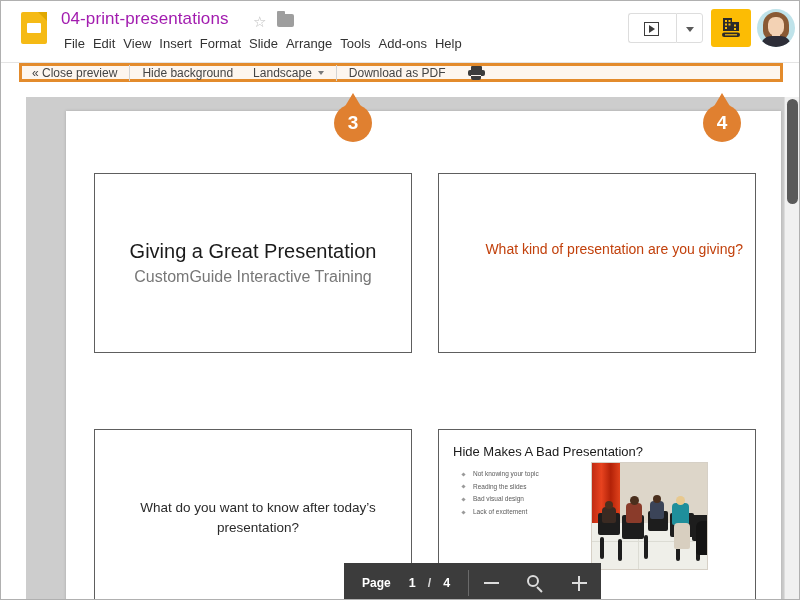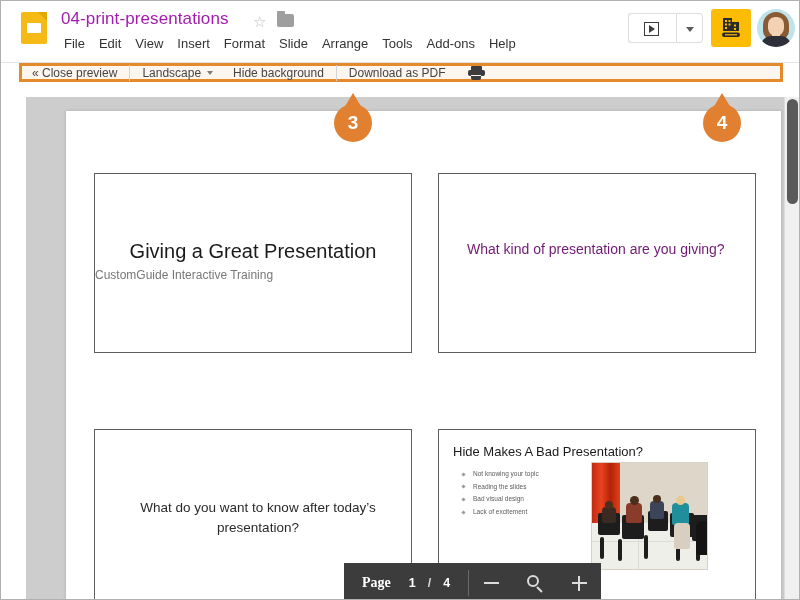--- a/index.html
+++ b/index.html
@@ -55,21 +55,21 @@
     width: 17px; height: 13px;
     background: #9e9e9e; border-radius: 1px 2px 2px 2px;
   }
   .folder-icon::before {
     content: ""; position: absolute; left: 0; top: -3px;
     width: 8px; height: 4px; background: #9e9e9e;
     border-radius: 1px 1px 0 0;
   }
   .menubar {
     position: absolute; left: 60px; top: 34px;
-    display: flex; gap: 8px;
+    display: flex; gap: 2px;
   }
   .menubar .mi {
     font-size: 13px; color: #333; padding: 1px 3px;
     white-space: nowrap; cursor: default;
   }
 
   .present-btn {
     position: absolute; right: 125px; top: 12px;
     width: 48px; height: 30px;
     border: 1px solid #ddd; border-right: none;
@@ -221,25 +221,25 @@
   .slide.s2 { left: 372px; top: 62px;  width: 318px; height: 180px; }
   .slide.s3 { left: 28px;  top: 318px; width: 318px; height: 180px; }
   .slide.s4 { left: 372px; top: 318px; width: 318px; height: 180px; }
 
   .sl-title-main {
     position: absolute; left: 0; right: 0; top: 66px;
     text-align: center; font-size: 20px; color: #1b1b1b;
   }
   .sl-sub-main {
     position: absolute; left: 0; right: 0; top: 94px;
-    font-size: 12px; color: #777;
+    text-align: center; font-size: 16px; color: #777;
   }
   .sl-center-q {
     position: absolute; left: 28px; right: 12px; top: 66px;
-    text-align: left; font-size: 14px; color: #701a75;
+    text-align: right; font-size: 14px; color: #c2410c;
     line-height: 1.35;
   }
   .sl-center-q2 {
     position: absolute; left: 40px; right: 30px; top: 68px;
     text-align: center; font-size: 13.5px; color: #2a2a2a;
     line-height: 1.45;
   }
   .sl4-title {
     position: absolute; left: 14px; top: 14px;
     font-size: 13px; color: #1b1b1b; font-weight: normal;
@@ -287,23 +287,22 @@
   }
 
   
   .pagebar {
     position: absolute; left: 278px; top: 452px;
     height: 40px; background: #3c3c3c;
     display: flex; align-items: center;
     color: #fff; z-index: 30;
   }
   .pg-label {
-    font-size: 14px; font-weight: bold;
+    font-size: 12px; font-weight: bold;
     padding: 0 10px 0 18px;
-    font-family: Liberation Serif, serif;
   }
   .pg-num { font-size: 12.5px; font-weight: bold; padding: 0 8px; }
   .pg-slash { font-size: 12.5px; font-weight: bold; padding: 0 4px; color: #d8d8d8; }
   .pg-total { font-size: 12.5px; font-weight: bold; padding: 0 18px 0 8px; }
   .pg-divider { width: 1px; height: 26px; background: #6a6a6a; }
   .pg-btn {
     width: 44px; height: 40px;
     display: flex; align-items: center; justify-content: center;
   }
   .minus { width: 15px; height: 2px; background: #dcdcdc; }
@@ -385,25 +384,25 @@
       <div class="hair"></div>
       <div class="face"></div>
       <div class="neck"></div>
       <div class="body"></div>
     </div>
   </div>
 
   <div class="preview-bar">
     <div class="pv-item">« Close preview</div>
     <div class="pv-sep"></div>
+    <div class="pv-item">Hide background</div>
     <div class="pv-item">
       <span>Landscape</span>
       <span class="pv-caret"></span>
     </div>
-    <div class="pv-item">Hide background</div>
     <div class="pv-sep"></div>
     <div class="pv-item">Download as PDF</div>
     <div class="pv-print">
       <span class="printer">
         <span class="top"></span>
           <span class="body"></span>
           <span class="out"></span>
       </span>
 
     </div>

